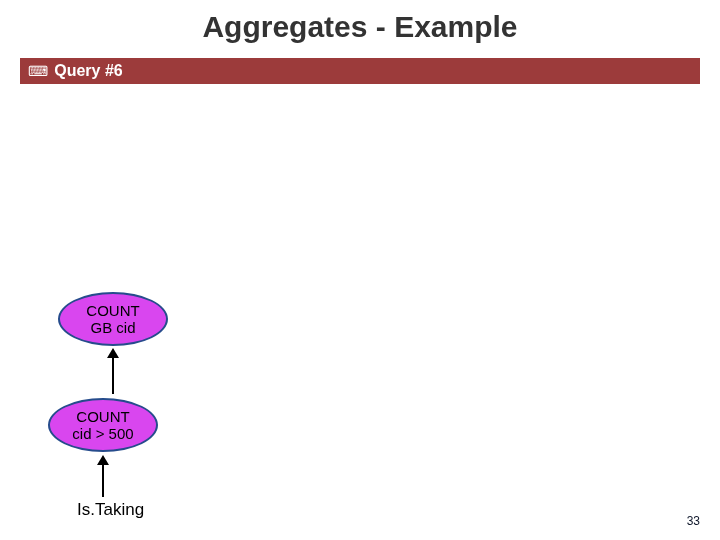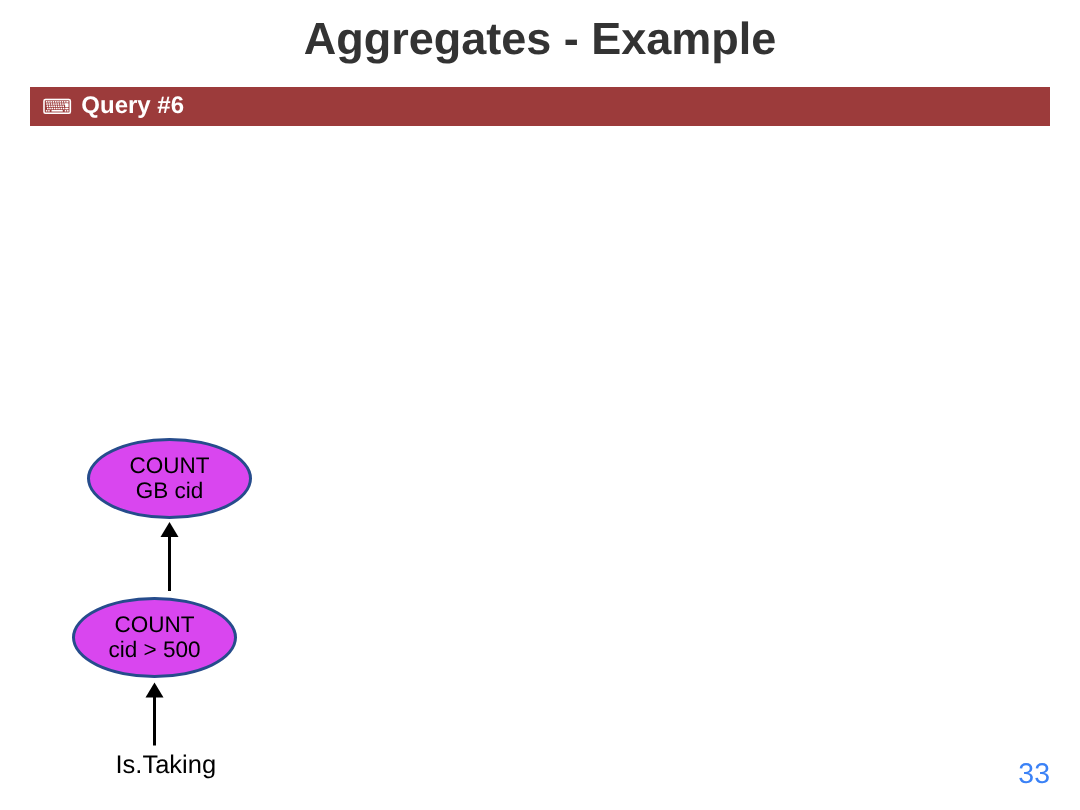--- a/index.html
+++ b/index.html
@@ -61,22 +61,22 @@
     left: -5px;
     width: 0; height: 0;
     border-left: 6px solid transparent;
     border-right: 6px solid transparent;
     border-bottom: 10px solid #000;
   }
   .pagenum {
     position: absolute;
     right: 20px;
     bottom: 12px;
-    color: #3b82f6;
-    font-size: 19px;
+    color: #0f172a;
+    font-size: 12px;
   }
 </style>
 </head>
 <body>
 
 <div class="slide">
 
   <div class="title">Aggregates - Example</div>
 
   <div class="bar">

